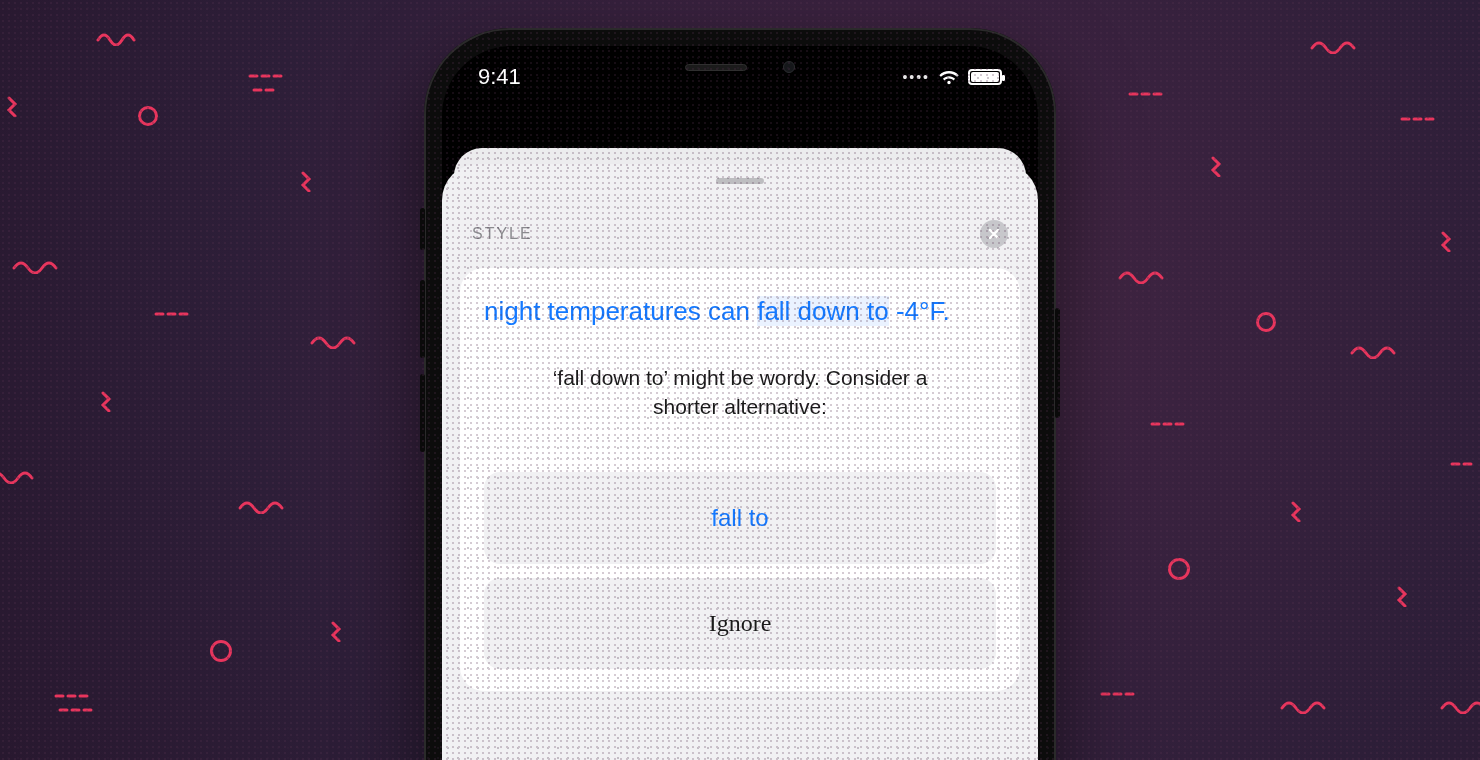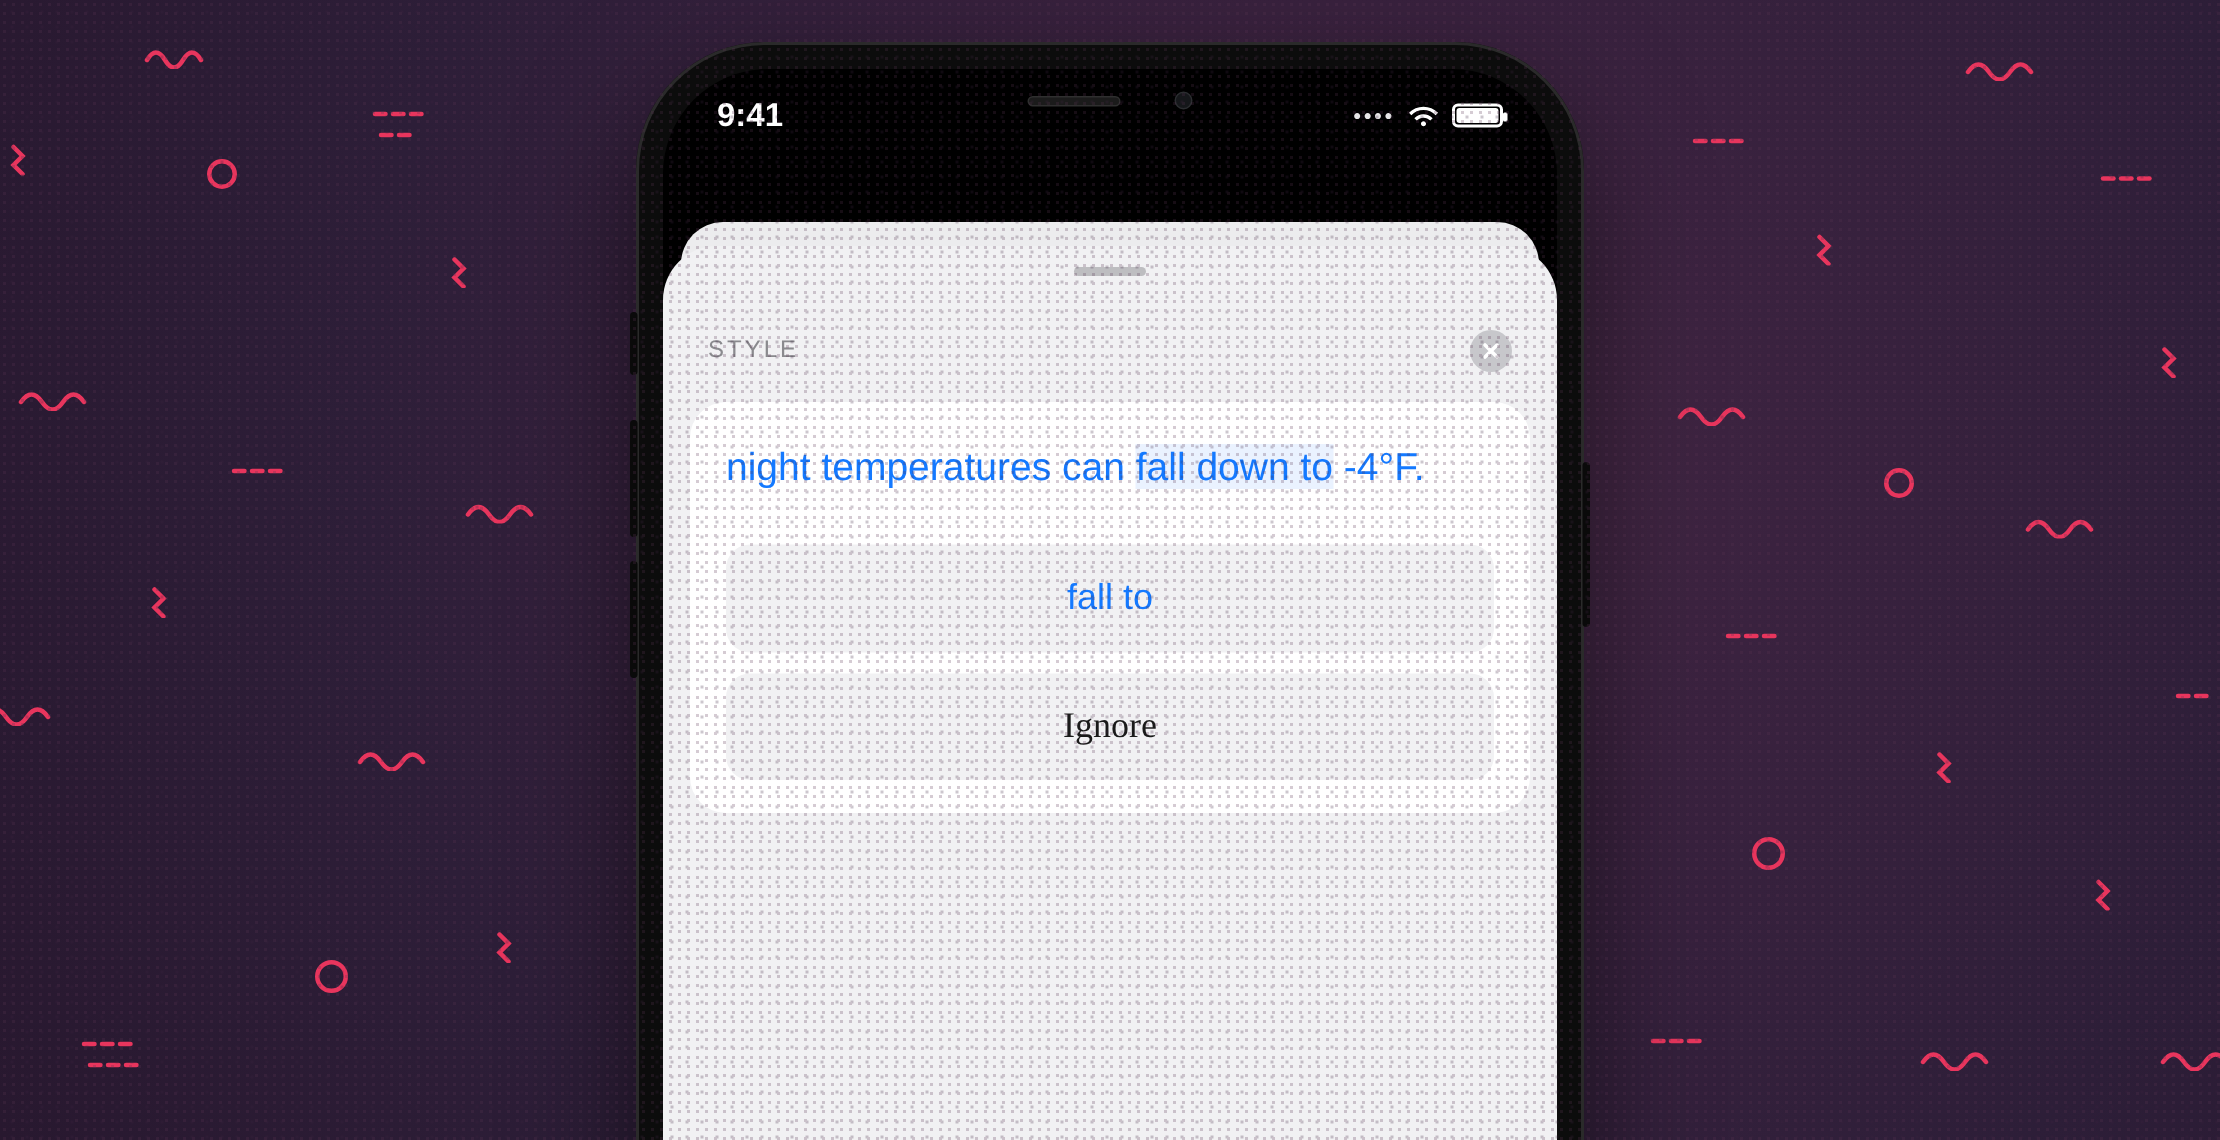--- a/index.html
+++ b/index.html
@@ -63,21 +63,21 @@
     display:flex; align-items:center; justify-content:center; gap:18px;
   }
   .notch .speaker { width:62px; height:7px; border-radius:4px; background:#1b1b1b; border:1px solid #2f2f2f;}
   .notch .camdot { width:12px; height:12px; border-radius:50%; background:#15171a; border:1px solid #2b2d30; margin-left:18px;}
 
   .statusbar {
     position:absolute; top:0; left:0; right:0; height:62px;
     color:#fff; z-index:20;
     display:flex; align-items:center; justify-content:space-between;
     padding: 0 36px;
-    font-size: 22px; font-weight:700;
+    font-size: 22px; font-weight:400;
   }
   .status-right { display:flex; align-items:center; gap:8px;}
   .dots { letter-spacing:2px; font-size:14px; opacity:.9; }
   .wifi svg { display:block; }
   .battery {
     width:34px; height:16px; border:2px solid #fff; border-radius:4px; position:relative;
   }
   .battery::after{ content:""; position:absolute; right:-5px; top:4px; width:3px; height:6px; background:#fff; border-radius:1px;}
   .battery .fill{ position:absolute; inset:1px; background:#fff; border-radius:2px;}
 
@@ -120,21 +120,21 @@
   }
   .sentence .hl { background:#eaf2ff; }
   .explain {
     text-align:center; color:#1a1a1a; font-size:21px; line-height:1.4;
     max-width: 420px; margin: 0 auto 50px auto;
   }
   .btn {
     display:block; width:100%;
     background:#f1f1f3; border-radius:16px;
     text-align:center; font-size:24px;
-    padding:22px 10px; margin-top:14px;
+    padding:32px 10px; margin-top:14px;
     cursor:pointer; user-select:none;
   }
   .btn.primary { color:#1479ff; }
   .btn.secondary { color:#1a1a1a;font-family:Liberation Serif, serif; }
 </style>
 </head>
 <body>
 
 <div class="bg">
 
@@ -296,20 +296,21 @@
               <svg width="14" height="14" viewBox="0 0 14 14">
                   <path stroke="#fff" stroke-width="2.4" stroke-linecap="round" d="M3 3 L11 11 M11 3 L3 11"></path>
                 </svg>
             </div>
           </div>
 
           <div class="card">
             <div class="sentence">
               <span>night temperatures can </span><span class="hl">fall down to</span><span> -4°F.</span>
             </div>
+            <div class="explain">‘fall down to’ might be wordy. Consider a shorter alternative:</div>
             <div class="btn primary">
               <span>fall to</span>
             </div>
             <div class="btn secondary">
               <span>Ignore</span>
             </div>
           </div>
         </div>
       </div>
 

